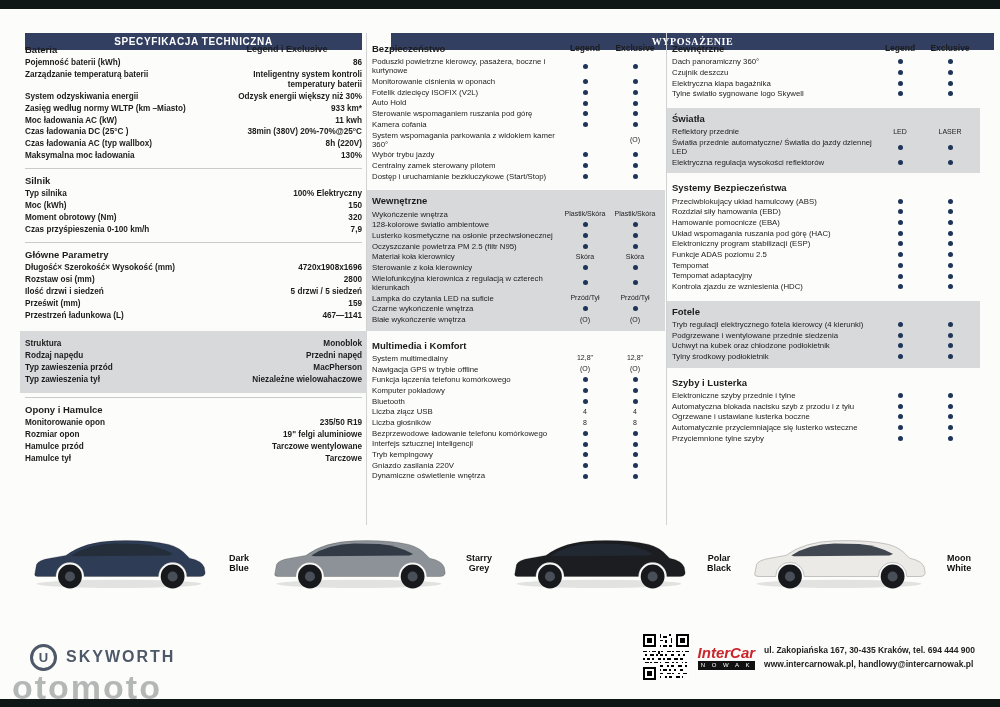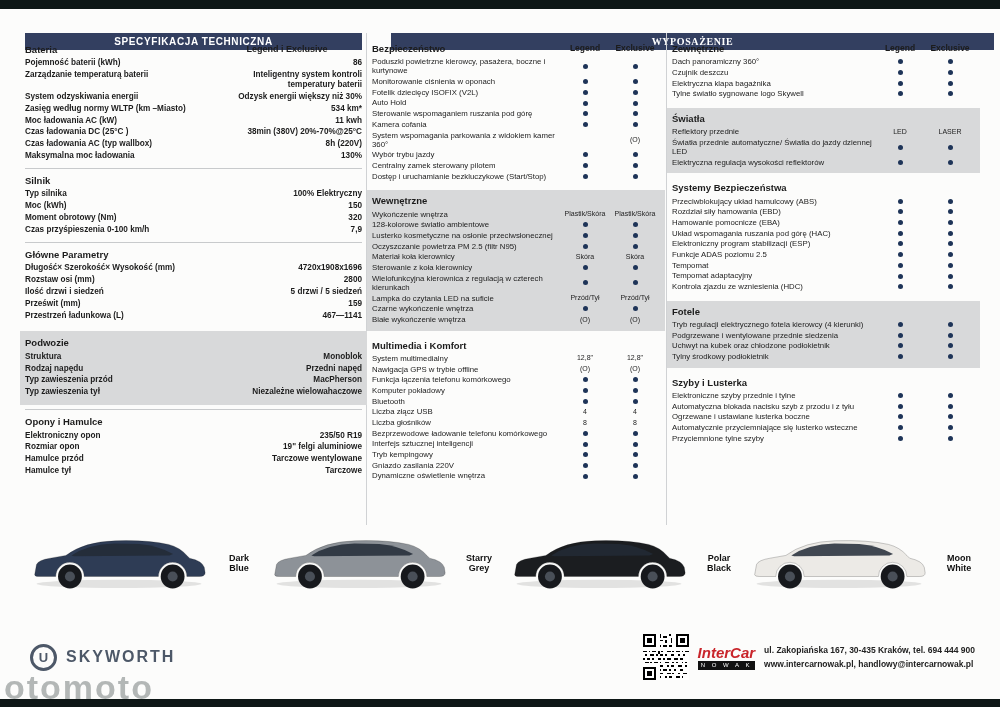--- a/index.html
+++ b/index.html
@@ -58,21 +58,21 @@
            align-items:center;justify-content:center;font-weight:bold;font-size:13px;}
   .sk-text{font-size:16px;font-weight:bold;letter-spacing:2px;}
   .f-right{display:flex;align-items:center;gap:9px;}
   .ic{display:flex;flex-direction:column;align-items:flex-end;}
   .ic-name{color:#c9252b;font-weight:bold;font-style:italic;font-size:15px;line-height:1;}
   .ic-sub{background:#111;color:#fff;font-size:6px;letter-spacing:2.5px;text-align:center;
           padding:1.5px 3px;margin-top:1px;align-self:stretch;}
   .addr{font-size:8.5px;font-weight:bold;color:#222;line-height:1.7;}
   .qr{display:block;}
 
-  .watermark{position:absolute;left:4px;bottom:0px;font-size:34px;font-weight:bold;
+  .watermark{position:absolute;left:12px;bottom:0px;font-size:34px;font-weight:bold;
              color:#9ba0a0;opacity:.75;letter-spacing:2px;z-index:5;}
 </style>
 </head>
 <body>
 
 <div class="page">
 
   <div class="scan-edge top"></div>
   <div class="scan-edge bottom"></div>
 
@@ -95,21 +95,21 @@
         <div class="lrow">
           <div class="llabel">Zarządzanie temperaturą baterii</div>
           <div class="lvalue">Inteligentny system kontroli temperatury baterii</div>
         </div>
         <div class="lrow">
           <div class="llabel">System odzyskiwania energii</div>
           <div class="lvalue">Odzysk energii większy niż 30%</div>
         </div>
         <div class="lrow">
           <div class="llabel">Zasięg według normy WLTP (km –Miasto)</div>
-          <div class="lvalue">534 km*</div>
+          <div class="lvalue">933 km*</div>
         </div>
         <div class="lrow">
           <div class="llabel">Moc ładowania AC (kW)</div>
           <div class="lvalue">11 kwh</div>
         </div>
         <div class="lrow">
           <div class="llabel">Czas ładowania DC (25°C )</div>
           <div class="lvalue">38min (380V) 20%-70%@25°C</div>
         </div>
         <div class="lrow">
@@ -161,23 +161,20 @@
         <div class="lrow">
           <div class="llabel">Prześwit (mm)</div>
           <div class="lvalue">159</div>
         </div>
         <div class="lrow">
           <div class="llabel">Przestrzeń ładunkowa (L)</div>
           <div class="lvalue">467—1141</div>
         </div>
       </div>
       <div class="lsec shaded">
-        <div class="lhead">
-          <div class="ltitle">Podwozie</div>
-        </div>
         <div class="lrow">
           <div class="llabel">Struktura</div>
           <div class="lvalue">Monoblok</div>
         </div>
         <div class="lrow">
           <div class="llabel">Rodzaj napędu</div>
           <div class="lvalue">Przedni napęd</div>
         </div>
         <div class="lrow">
           <div class="llabel">Typ zawieszenia przód</div>
@@ -186,21 +183,21 @@
         <div class="lrow">
           <div class="llabel">Typ zawieszenia tył</div>
           <div class="lvalue">Niezależne wielowahaczowe</div>
         </div>
       </div>
       <div class="lsec bordered">
         <div class="lhead">
           <div class="ltitle">Opony i Hamulce</div>
         </div>
         <div class="lrow">
-          <div class="llabel">Elektroniczny opon</div>
+          <div class="llabel">Monitorowanie opon</div>
           <div class="lvalue">235/50 R19</div>
         </div>
         <div class="lrow">
           <div class="llabel">Rozmiar opon</div>
           <div class="lvalue">19" felgi aluminiowe</div>
         </div>
         <div class="lrow">
           <div class="llabel">Hamulce przód</div>
           <div class="lvalue">Tarczowe wentylowane</div>
         </div>

